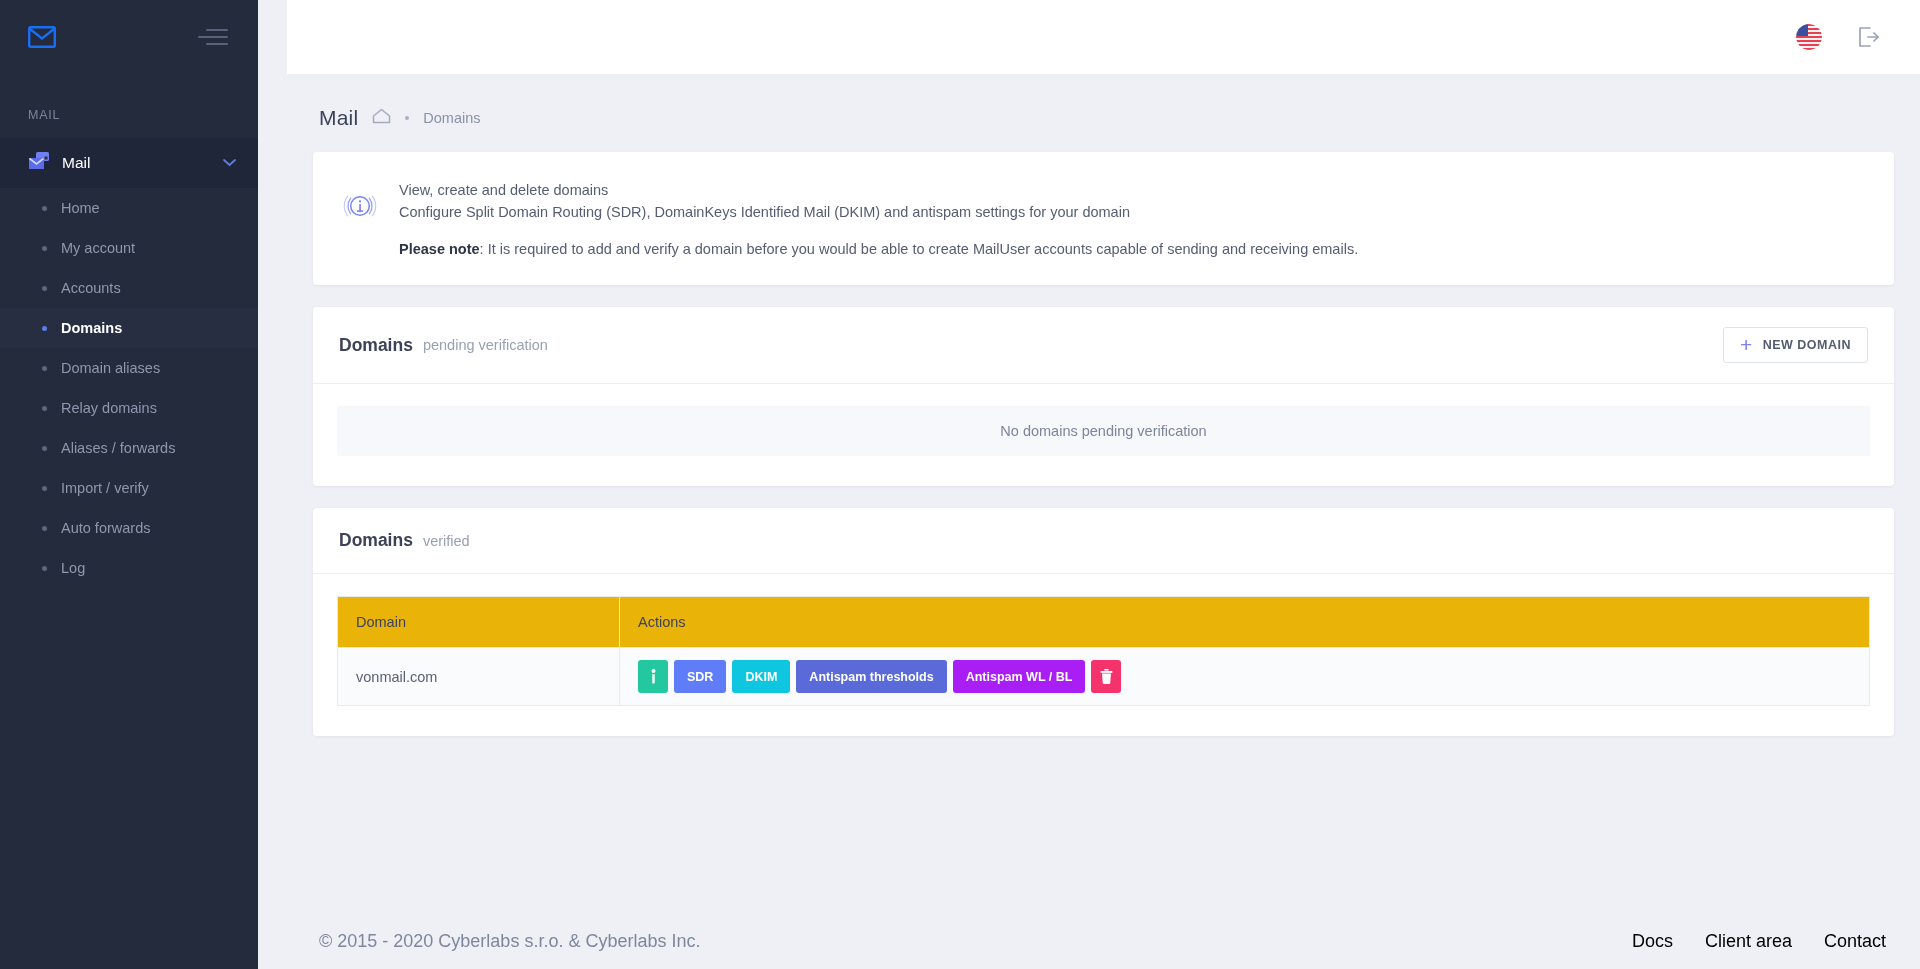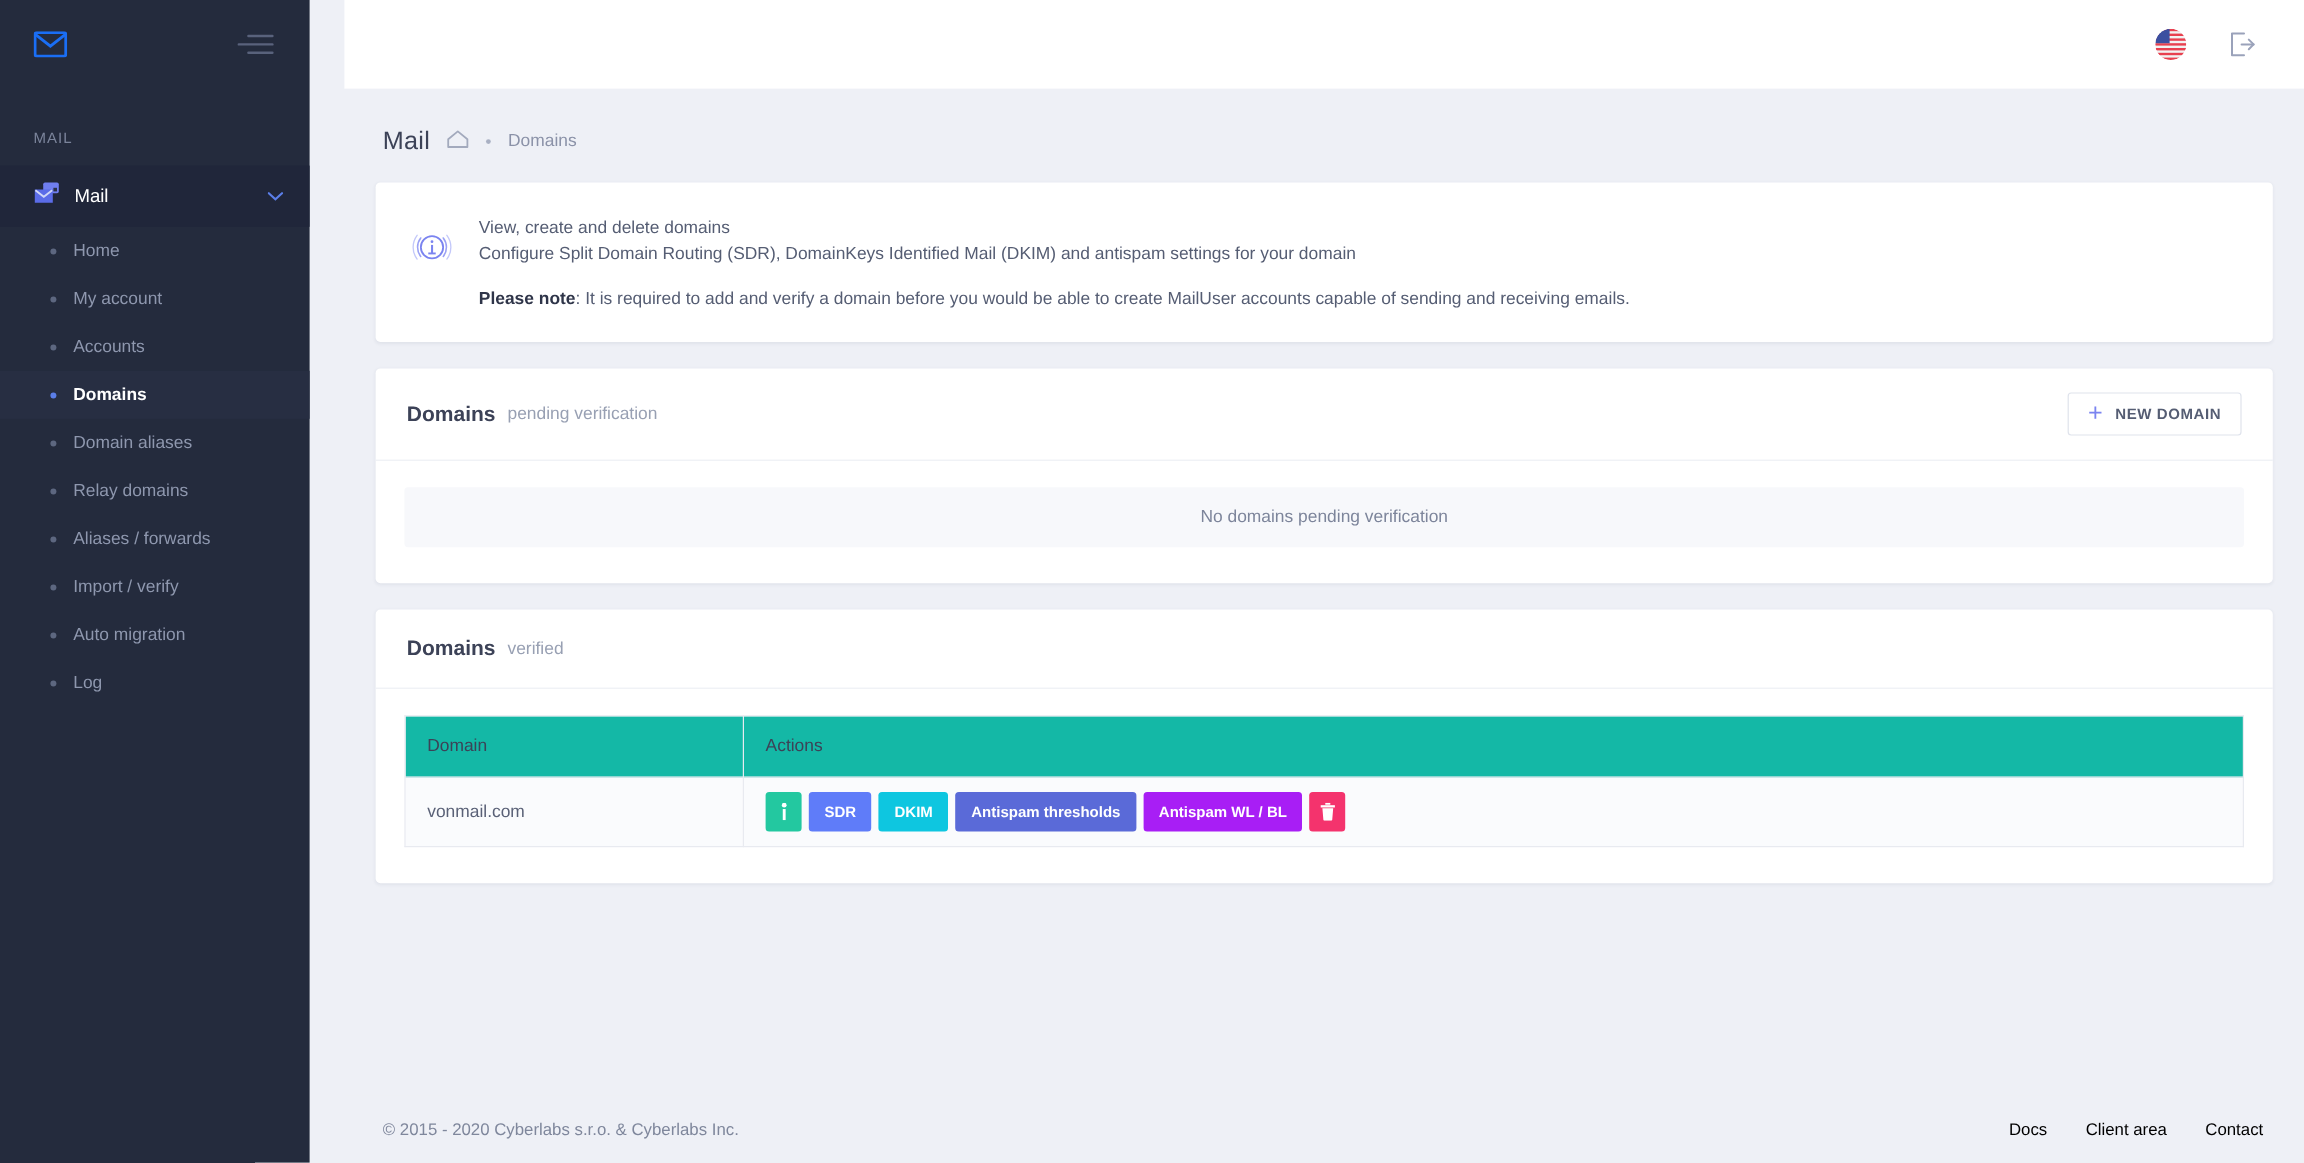--- a/index.html
+++ b/index.html
@@ -110,41 +110,41 @@
   .sec-body { padding: 22px 24px 30px 24px; }
   .empty-box {
     background: #f7f8fb; border-radius: 3px;
     padding: 17px 22px; font-size: 14.5px; color: #7d859b; text-align: center;
   }
 
   
   table { width: 100%; border-collapse: collapse; }
   th {
     text-align: left; font-size: 14.5px; font-weight: 400; color: #3c4257;
-    padding: 17px 18px; border: 1px solid #e8eaf0; background: #14b8a6;
+    padding: 17px 18px; border: 1px solid #e8eaf0; background: #eab308;
   }
   td { padding: 12px 18px; border: 1px solid #e8eaf0; background: #fafbfd; vertical-align: middle; }
   td.domain-cell { font-size: 14.5px; color: #5a6177; }
   th.col-domain, td.col-domain { width: 282px; }
   .act-row { display: flex; gap: 6px; align-items: center; }
   .abtn {
     border: none; border-radius: 3px; color: #fff; cursor: pointer;
     font-size: 12.5px; font-weight: 700; padding: 9px 13px;
     font-family: "Liberation Sans", sans-serif; white-space: nowrap;
     display: inline-flex; align-items: center; justify-content: center;
     min-height: 33px;
   }
   .abtn.icon-only { width: 30px; padding: 9px 0; }
   .abtn.icon-only svg { display: block; }
 
   
   .footer {
     height: 56px; flex: 0 0 56px; background: #eef0f6;
     display: flex; align-items: center; justify-content: space-between;
-    padding: 0 34px 0 32px; font-size: 14px; color: #7f879c;
+    padding: 0 34px 0 32px; font-size: 18px; color: #7f879c;
   }
   .footer-links { display: flex; gap: 32px; }
   .footer-links a { color: #000000; text-decoration: none; cursor: pointer; }
 </style>
 </head>
 <body>
 
 <div class="app">
 
   <aside class="sidebar">
@@ -210,21 +210,21 @@
       <div class="nav-item">
         <span class="dot"></span>
         <span>Aliases / forwards</span>
       </div>
       <div class="nav-item">
         <span class="dot"></span>
         <span>Import / verify</span>
       </div>
       <div class="nav-item">
         <span class="dot"></span>
-        <span>Auto migration</span>
+        <span>Auto forwards</span>
       </div>
       <div class="nav-item">
         <span class="dot"></span>
         <span>Log</span>
       </div>
     </nav>
   </aside>
 
   <div class="main">
 

